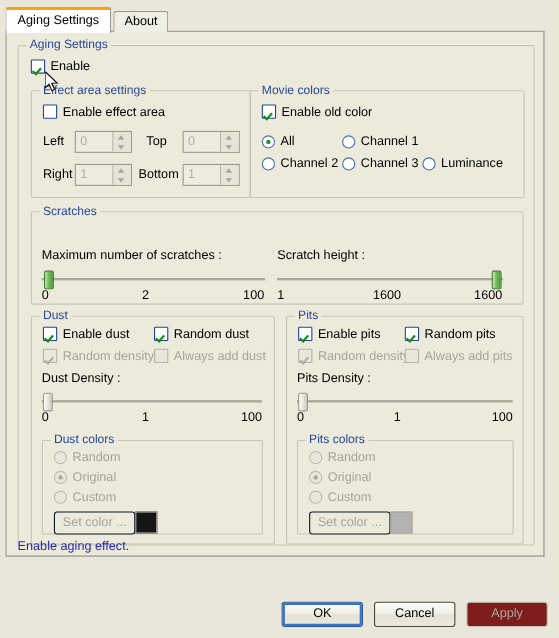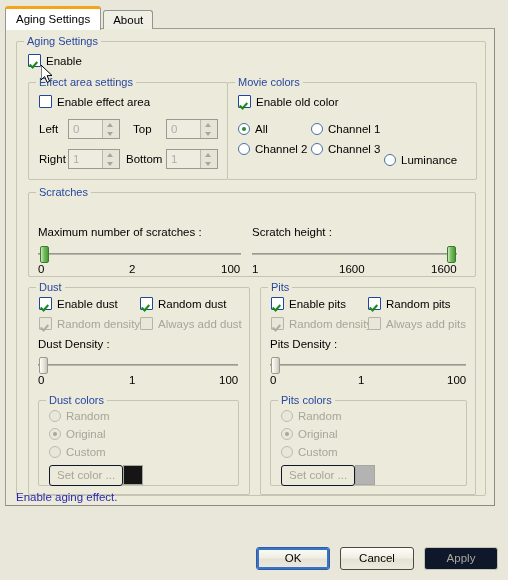--- a/index.html
+++ b/index.html
@@ -266,21 +266,21 @@
     color: #000;
   }
   .dlgbtn.focused {
     outline: 2px solid #3a72c4;
     outline-offset: -3px;
     border-color: #2c5ba8;
   }
   .dlgbtn.disabled {
     color: #aaa89b;
     border-color: #c5c3b6;
-    background: #0f172a;
+    background: #7f1d1d;
   }
 
   
   .cursor { position: absolute; left: 41px; top: 65px; z-index: 50; }
 </style>
 </head>
 <body>
 
 <div class="tabstrip">
   <div class="tab active">
@@ -363,21 +363,21 @@
         <span class="rtext">Channel 1</span>
       </div>
       <div class="rad" style="left:10px; top:60px;">
         <span class="radbox"></span>
         <span class="rtext">Channel 2</span>
       </div>
       <div class="rad" style="left:83px; top:60px;">
         <span class="radbox"></span>
         <span class="rtext">Channel 3</span>
       </div>
-      <div class="rad" style="left:156px; top:60px;margin-top:11px;">
+      <div class="rad" style="left:156px; top:60px;">
         <span class="radbox"></span>
         <span class="rtext">Luminance</span>
       </div>
     </div>
 
     <div class="group nested" style="left:11px; top:150px; width:448px; height:85px;">
       <div class="glabel">Scratches</div>
 
 
       <div class="sectionlabel" style="left:9px; top:33px;">Maximum number of scratches :</div>

